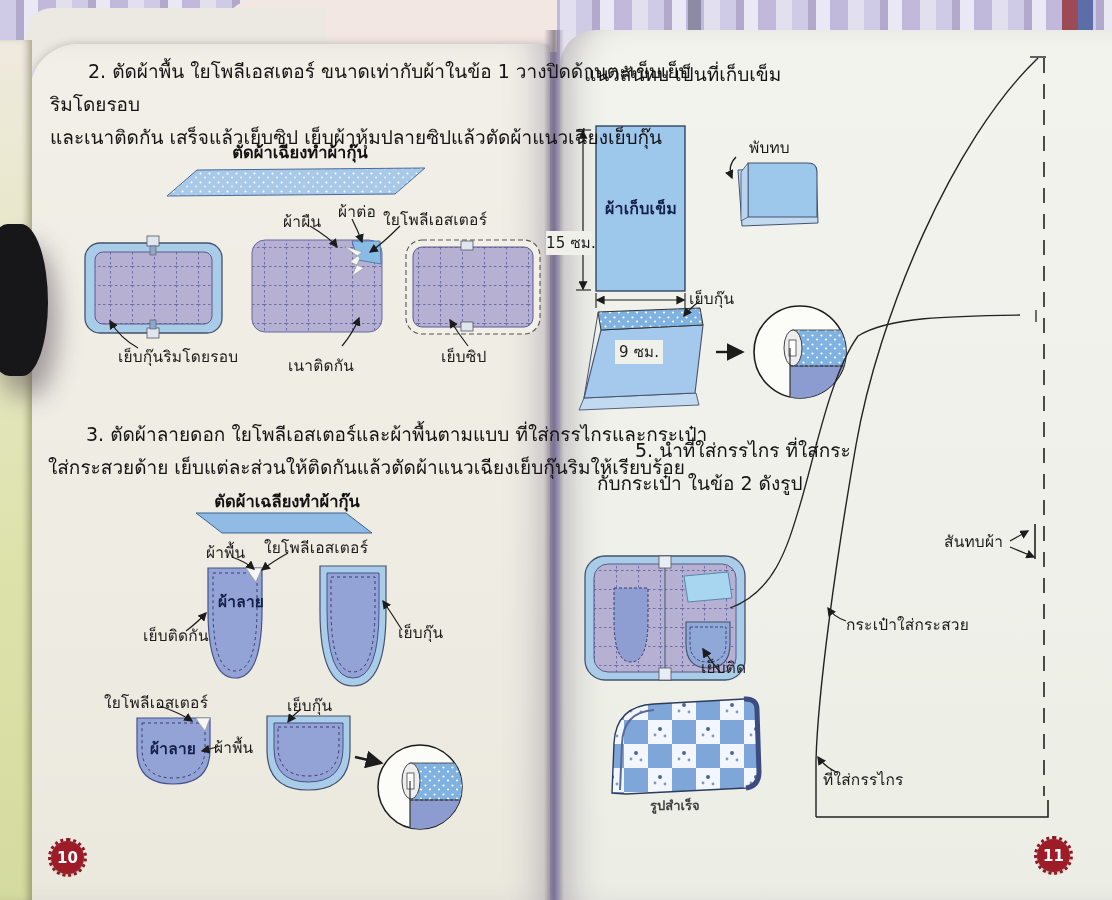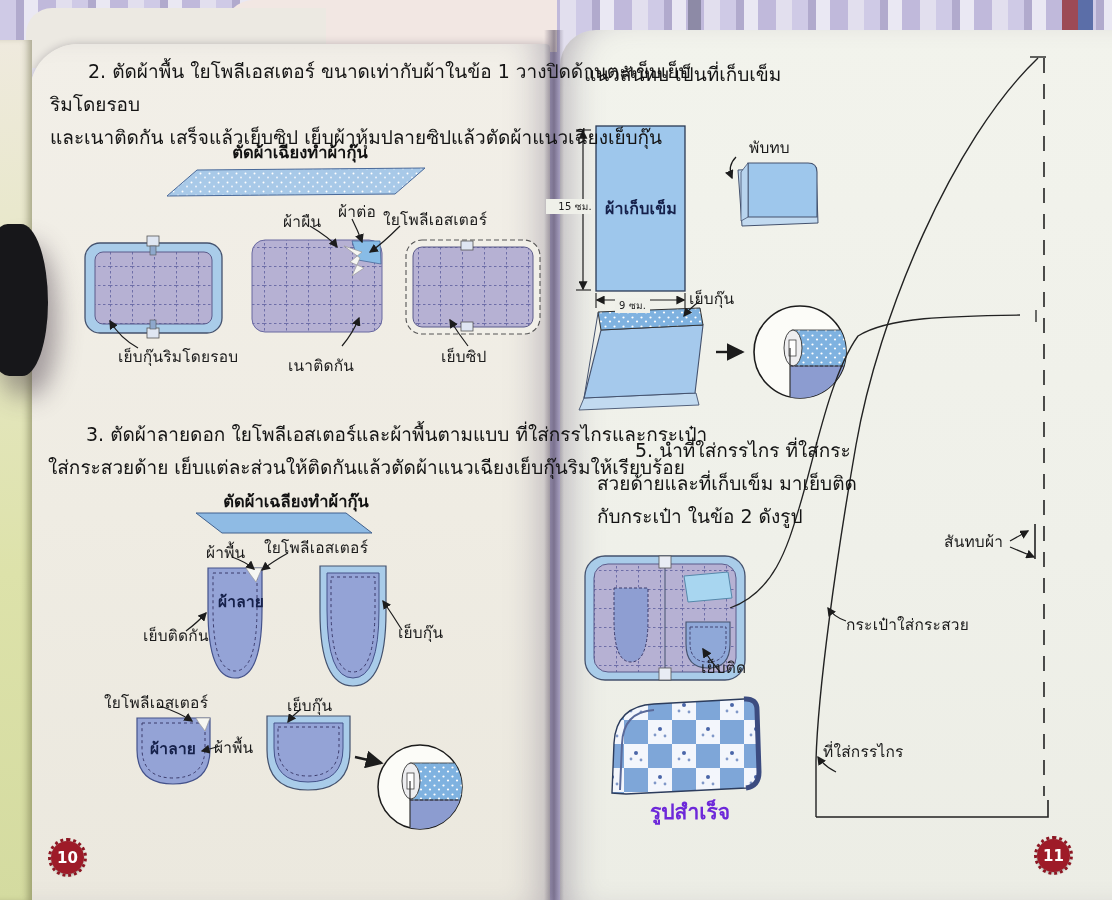--- a/index.html
+++ b/index.html
@@ -31,28 +31,28 @@
   .green-strip{position:absolute;left:0;top:40px;width:32px;height:860px;z-index:4;
     background:linear-gradient(180deg,#efeade 0%,#e6e7c4 30%,#dde2aa 62%,#d4dba0 100%);
     box-shadow:inset -7px 0 7px -3px rgba(90,90,55,.45);}
   .black-blob{position:absolute;left:-12px;top:224px;width:60px;height:152px;z-index:5;
     background:#17171a;border-radius:42% 58% 55% 45% / 34% 66% 62% 38%;
     box-shadow:10px 20px 24px rgba(70,58,70,.45);}
   svg.overlay{position:absolute;left:0;top:0;z-index:5;pointer-events:none;}
   .lbl{position:absolute;z-index:6;font-size:15.5px;color:#1b1b1b;white-space:nowrap;letter-spacing:.2px;}
   .lbl.bold{font-weight:bold;}
   .lbl.on-fabric{color:#15204a;font-weight:bold;}
-  .lbl.dim{font-size:10px;}
+  .lbl.dim{font-size:15px;margin-top:32px;}
   .lbl.bg{background:#eff0e9;padding:0 4px;}
   .para{position:absolute;z-index:6;font-size:19px;color:#141414;line-height:33px;}
   .para div{white-space:nowrap;}
   .para .indent{padding-left:38px;}
   .para4 .indent{padding-left:18px;}
   .ttl{position:absolute;z-index:6;font-weight:bold;font-size:16.5px;color:#111;white-space:nowrap;}
-  .caption{position:absolute;z-index:6;font-weight:bold;font-size:21px;color:#6d28d9;white-space:nowrap;}
+  .caption{position:absolute;z-index:6;font-weight:bold;font-size:13px;color:#404040;white-space:nowrap;}
   .badge{position:absolute;z-index:7;width:33px;height:33px;border-radius:50%;
     background:#9e1b28;color:#fff;display:flex;align-items:center;justify-content:center;
     font-size:15px;font-weight:bold;
     outline:3px dotted #8c1622;outline-offset:0px;box-shadow:0 1px 3px rgba(0,0,0,.35);}
 </style>
 </head>
 <body>
 
 <div class="page-under"></div>
 <div class="page-under2"></div>
@@ -260,50 +260,49 @@
 <div class="lbl" style="left:383px;top:207px;">ใยโพลีเอสเตอร์</div>
 <div class="lbl" style="left:118px;top:344px;">เย็บกุ๊นริมโดยรอบ</div>
 <div class="lbl" style="left:288px;top:341px;margin-top:12px;">เนาติดกัน</div>
 <div class="lbl" style="left:441px;top:344px;">เย็บซิป</div>
 
 <div class="para" style="left:48px;top:418px;">
   <div class="indent">3. ตัดผ้าลายดอก ใยโพลีเอสเตอร์และผ้าพื้นตามแบบ ที่ใส่กรรไกรและกระเป๋า</div>
   <div>ใส่กระสวยด้าย เย็บแต่ละส่วนให้ติดกันแล้วตัดผ้าแนวเฉียงเย็บกุ๊นริมให้เรียบร้อย</div>
 </div>
 
-<div class="ttl" style="left:207px;top:488px;width:178px;text-align:center;">ตัดผ้าเฉลียงทำผ้ากุ๊น</div>
+<div class="ttl" style="left:198px;top:488px;width:178px;text-align:center;">ตัดผ้าเฉลียงทำผ้ากุ๊น</div>
 <div class="lbl" style="left:206px;top:540px;">ผ้าพื้น</div>
 <div class="lbl" style="left:264px;top:535px;">ใยโพลีเอสเตอร์</div>
 <div class="lbl on-fabric" style="left:218px;top:589px;">ผ้าลาย</div>
 <div class="lbl" style="left:143px;top:623px;">เย็บติดกัน</div>
 <div class="lbl" style="left:398px;top:620px;">เย็บกุ๊น</div>
 
 <div class="lbl" style="left:104px;top:690px;">ใยโพลีเอสเตอร์</div>
 <div class="lbl on-fabric" style="left:150px;top:736px;">ผ้าลาย</div>
 <div class="lbl" style="left:214px;top:735px;">ผ้าพื้น</div>
 <div class="lbl" style="left:287px;top:693px;">เย็บกุ๊น</div>
 
 <div class="badge" style="left:51px;top:841px;">10</div>
 
 <div class="para para4" style="left:584px;top:58px;">
   <div>แนวสันทบ เป็นที่เก็บเข็ม</div>
 </div>
 
 <div class="lbl dim" style="left:546px;top:199px;width:46px;text-align:right;background:#eff0e9;">15 ซม.</div>
 <div class="lbl bold" style="left:604px;top:196px;width:74px;text-align:center;font-size:16px;color:#15204a;">ผ้าเก็บเข็ม</div>
 <div class="lbl" style="left:749px;top:135px;">พับทบ</div>
-<div class="lbl dim bg" style="left:615px;top:298px;">9 ซม.</div>
+<div class="lbl dim bg" style="left:615px;top:308px;">9 ซม.</div>
 <div class="lbl" style="left:689px;top:286px;">เย็บกุ๊น</div>
 
 <div class="para" style="left:597px;top:434px;">
   <div class="indent">5. นำที่ใส่กรรไกร ที่ใส่กระ</div>
-  <div>สวยด้ายและที่เก็บเข็ม มาเย็บติด</div>
   <div>กับกระเป๋า ในข้อ 2 ดังรูป</div>
 </div>
 
 <div class="lbl" style="left:701px;top:655px;">เย็บติด</div>
 <div class="caption" style="left:650px;top:795px;">รูปสำเร็จ</div>
 
 <div class="lbl" style="left:944px;top:529px;">สันทบผ้า</div>
 <div class="lbl" style="left:846px;top:612px;">กระเป๋าใส่กระสวย</div>
-<div class="lbl" style="left:823px;top:739px;">ที่ใส่กรรไกร</div>
+<div class="lbl" style="left:823px;top:767px;">ที่ใส่กรรไกร</div>
 
 <div class="badge" style="left:1037px;top:839px;">11</div>
 
 </body></html>

